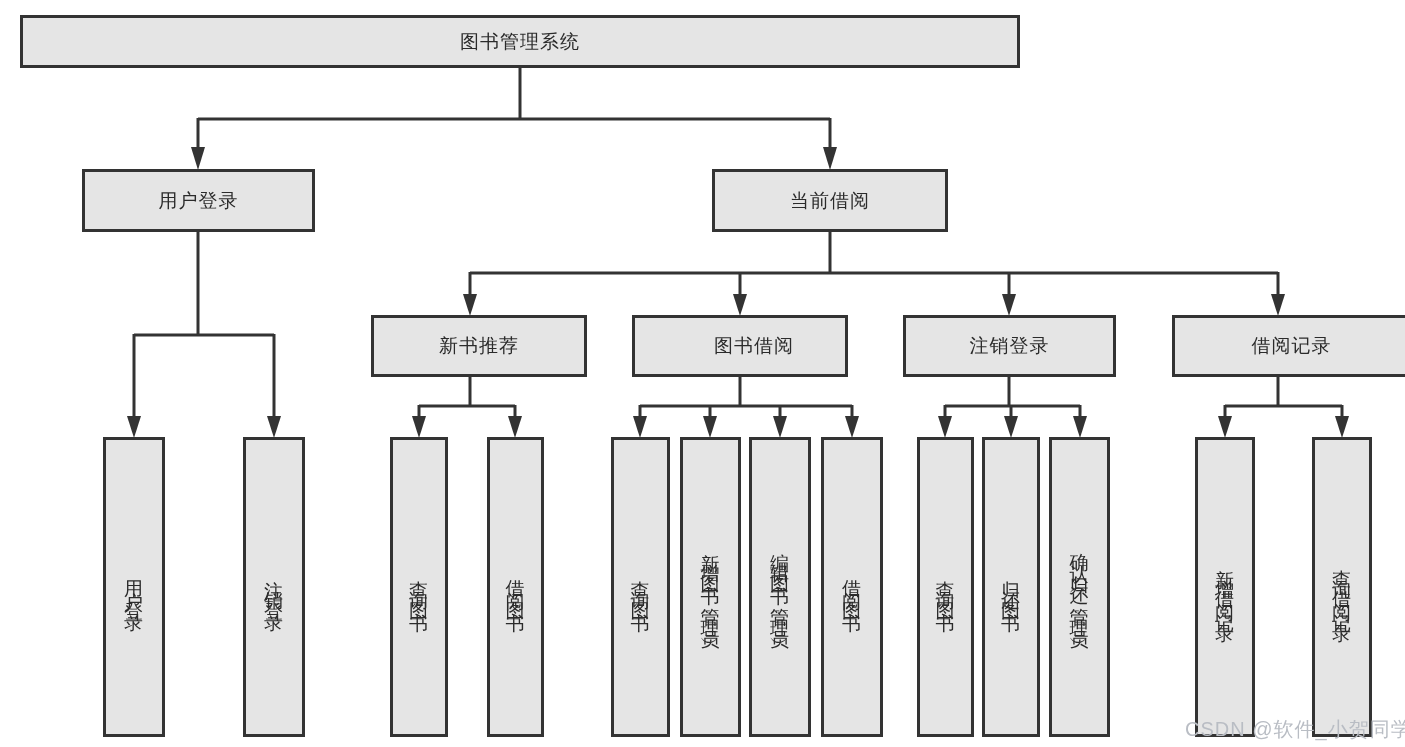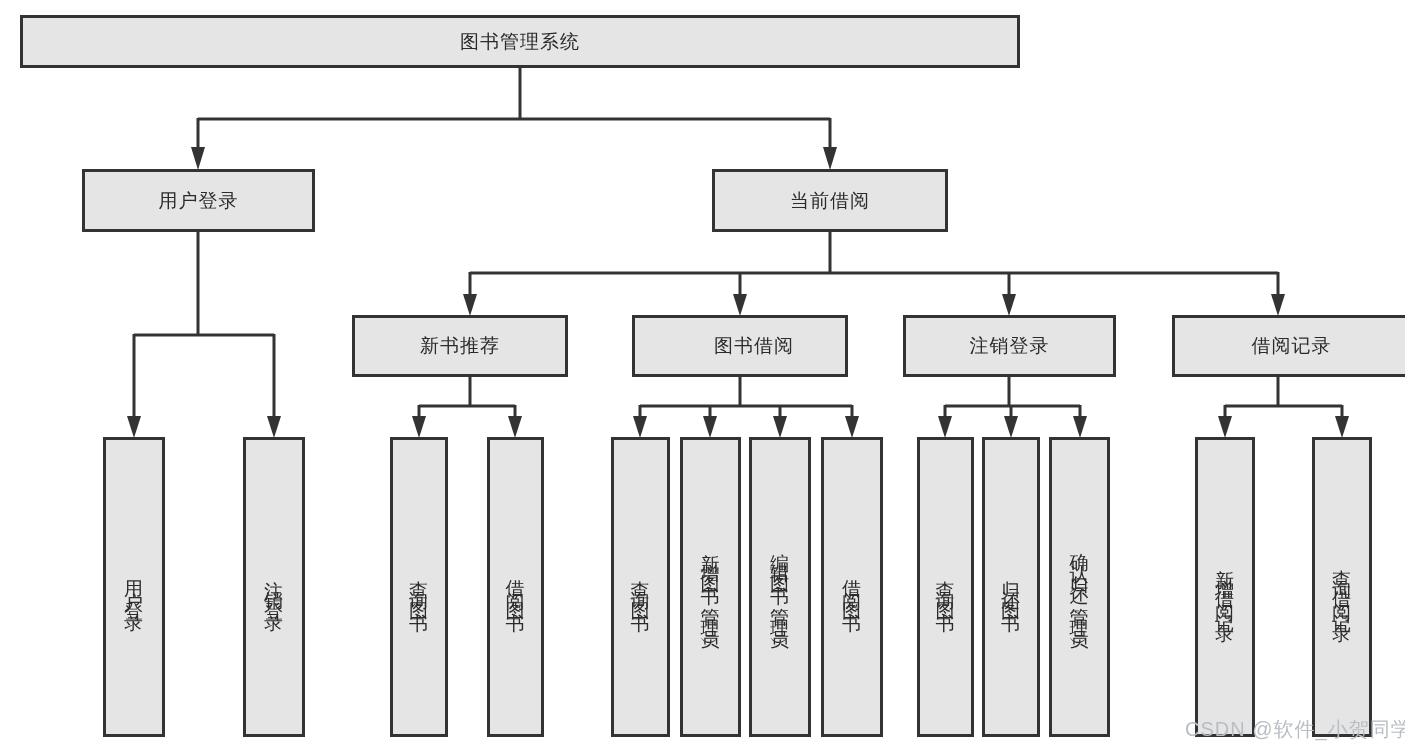--- a/index.html
+++ b/index.html
@@ -35,21 +35,21 @@
     text-orientation: mixed;
     letter-spacing: 11px;
     line-height: 1;
     top: 437px;
     height: 300px;
   }
   
   .b-root  { left: 20px;   top: 15px;  width: 1000px; height: 53px; }
   .b-login { left: 82px;   top: 169px; width: 233px;  height: 63px; }
   .b-mgmt  { left: 712px;  top: 169px; width: 236px;  height: 63px; }
-  .b-l3-1  { left: 352px;  top: 315px; width: 216px;  height: 62px; }
+  .b-l3-1  { left: 371px;  top: 315px; width: 216px;  height: 62px; }
   .b-l3-2  { left: 632px;  top: 315px; width: 216px;  height: 62px; padding-left: 28px; }
   .b-l3-3  { left: 903px;  top: 315px; width: 213px;  height: 62px; }
   .b-l3-4  { left: 1172px; top: 315px; width: 239px;  height: 62px; }
   
   .leaf-u1 { left: 103px;  width: 62px; }
   .leaf-u2 { left: 243px;  width: 62px; }
   .leaf-n1 { left: 390px;  width: 58px; }
   .leaf-n2 { left: 487px;  width: 57px; }
   .leaf-b1 { left: 611px;  width: 59px; }
   .leaf-b2 { left: 680px;  width: 61px; }

